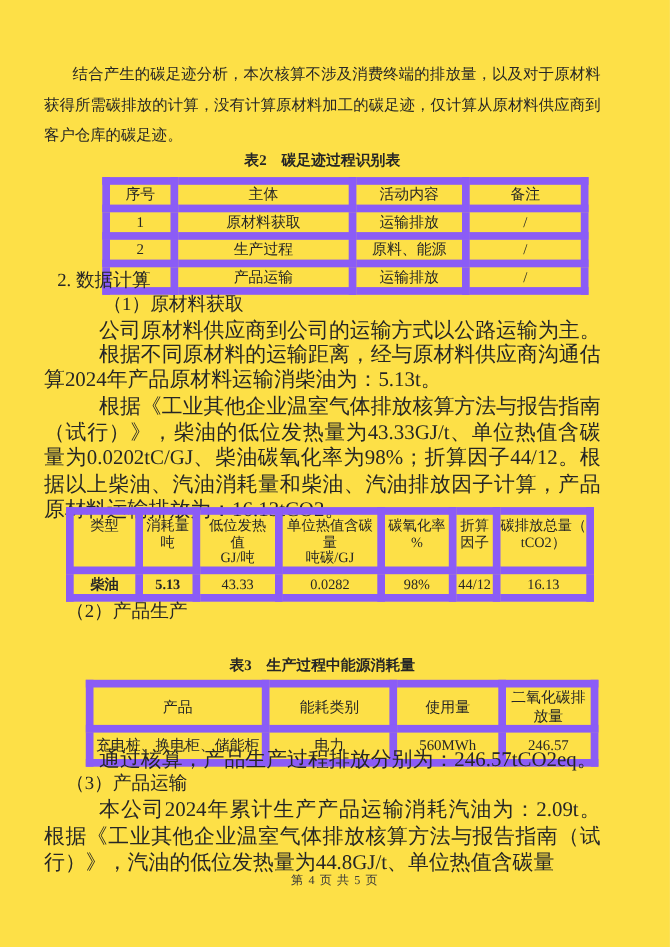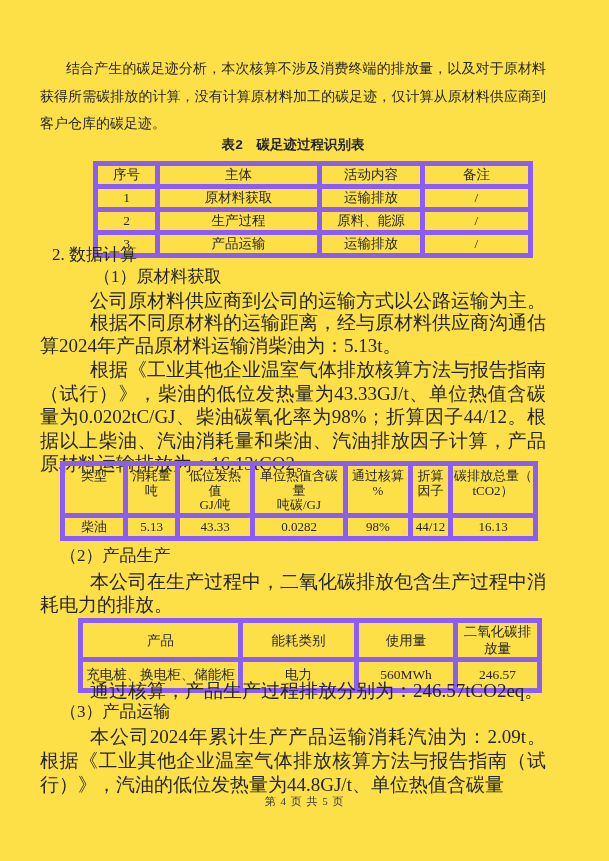--- a/index.html
+++ b/index.html
@@ -10,31 +10,31 @@
     font-family:"Liberation Serif","DejaVu Serif",serif;
     color:#262626;
     overflow:hidden;
     margin:0 auto;
   }
   .abs{position:absolute;}
   p{margin:0;text-align:justify;}
   .body-par{font-size:19px;line-height:23px;text-indent:50px;width:506px;left:40px;}
   .intro{font-size:14px;line-height:27.5px;text-indent:26px;width:506px;left:40px;top:55px;}
   .heading{font-size:17px;line-height:17px;white-space:nowrap;}
-  .caption{left:48px;width:490px;text-align:center;font-weight:bold;font-size:13.5px;line-height:17px;font-family:Liberation Mono, monospace;}
+  .caption{left:48px;width:490px;text-align:center;font-weight:bold;font-size:13.5px;line-height:17px;}
   table{border-collapse:collapse;table-layout:fixed;font-size:13.5px;color:#262626;}
-  td,th{border:5px solid #8b5cf6;text-align:center;font-weight:normal;padding:0;overflow:hidden;margin-top:15px;}
+  td,th{border:7px solid #8b5cf6;text-align:center;font-weight:normal;padding:0;overflow:hidden;margin-top:15px;}
   .t2{left:93px;top:161px;width:435px;}
   .t2 tr{height:20px;}
   .t2 .hrow{height:21px;}
   .fuel{left:60px;top:461px;width:473px;font-size:13px;}
   .fuel th{vertical-align:top;line-height:14.5px;padding-top:3px;}
   .fuel .hrow{height:47px;}
   .fuel .drow{height:22px;}
-  .fuel .b{font-weight:normal;}
+  .fuel .b{font-weight:bold;}
   .t3{left:78px;top:618px;width:459px;}
   .t3 .hrow{height:18px;}
   .t3 .hrow th{line-height:17px;}
   .t3 .drow{height:31px;}
   .footer{left:0;top:794px;width:609px;text-align:center;font-size:11px;line-height:14px;color:#3a3a3a;letter-spacing:1px;}
 </style>
 </head>
 <body>
 
 <div class="page">
@@ -111,21 +111,21 @@
             <div>低位发热</div>
             <div>值</div>
             <div>GJ/吨</div>
           </th>
       <th>
             <div>单位热值含碳</div>
             <div>量</div>
             <div>吨碳/GJ</div>
           </th>
       <th>
-            <div>通过核算</div>
+            <div>碳氧化率</div>
             <div>%</div>
           </th>
       <th>
             <div>折算</div>
             <div>因子</div>
           </th>
       <th>
             <div>碳排放总量（</div>
             <div>tCO2）</div>
           </th>
@@ -137,22 +137,22 @@
       <td>0.0282</td>
       <td>98%</td>
       <td>44/12</td>
       <td>16.13</td>
     </tr>
   </tbody>
     </table>
 
   <div class="abs heading" style="left:60px;top:547px;">（2）产品生产</div>
 
-  <p class="abs body-par" style="top:570px;">本公司在生产过程中，二氧化碳排放包含生产过程中消耗电力的排放。</p>
 
+  <div class="abs caption" style="top:596px;">表3　生产过程中能源消耗量</div>
 
   <table class="abs t3">
     <colgroup>
         <col style="width:160px">
         <col style="width:116px">
         <col style="width:99px">
         <col style="width:84px">
       </colgroup>
     <tbody>
         <tr class="hrow">

